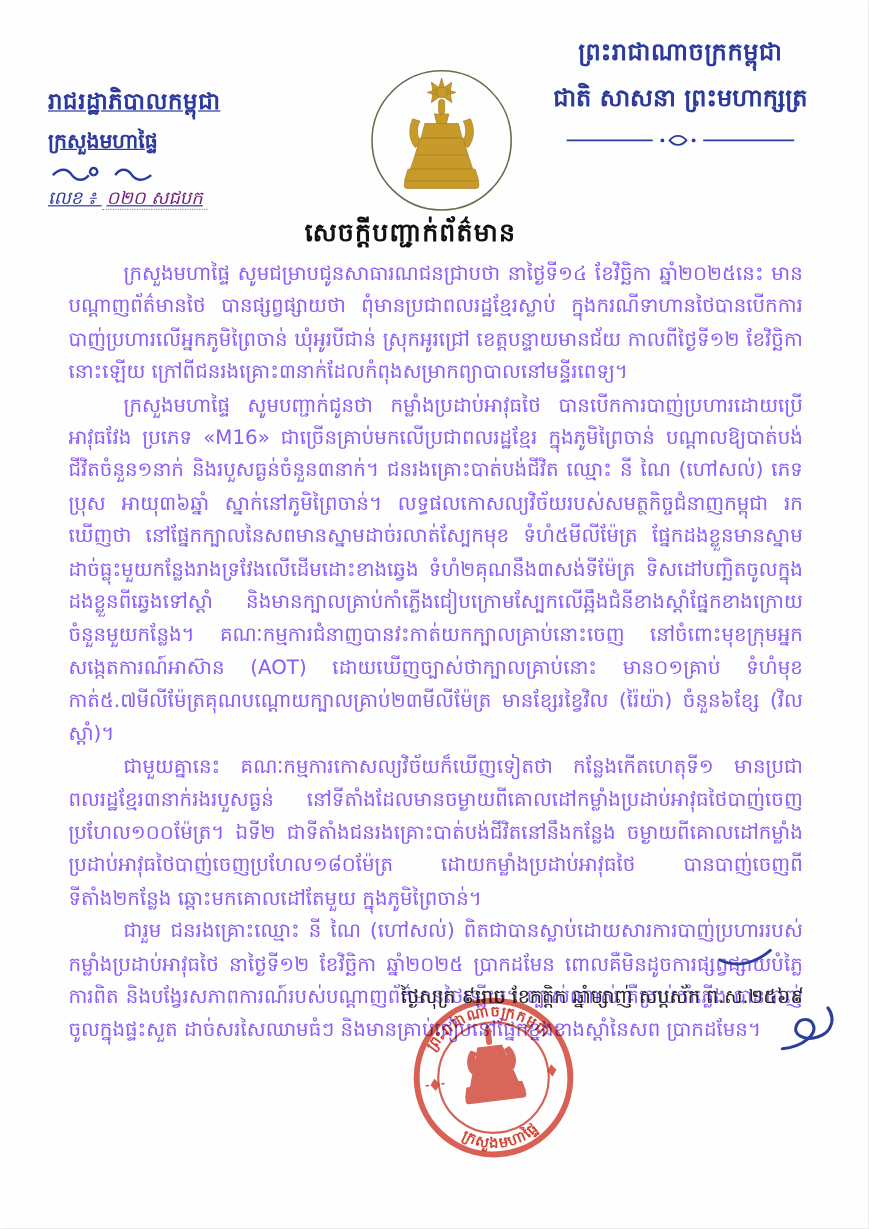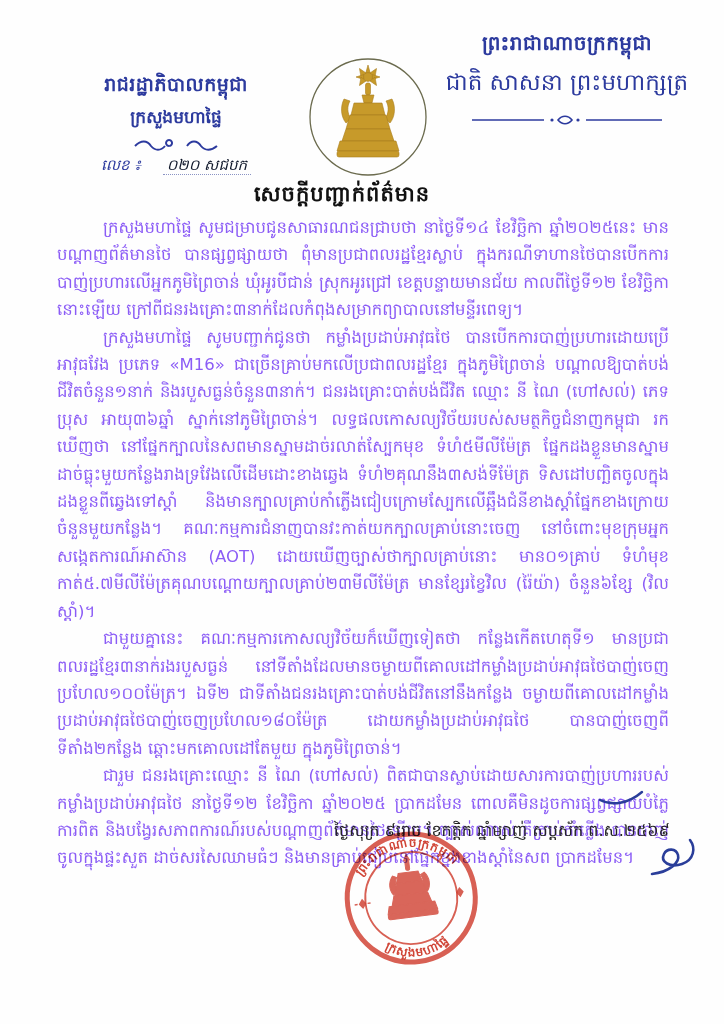--- a/index.html
+++ b/index.html
@@ -8,34 +8,34 @@
     width:724px;height:1024px;
     margin:0 auto;
     background:#fefefe;
     font-family:"DejaVu Sans","Liberation Sans",sans-serif;
     color:#2b2b2b;
     overflow:hidden;
     box-shadow:0 0 6px rgba(0,0,0,.25);
   }
   
   .hdr-left{
-    position:absolute;left:56px;top:72px;width:240px;
-    text-align:center;color:#2c3a9e;
+    position:absolute;left:40px;top:72px;width:240px;
+    color:#2c3a9e;text-decoration:underline;
   }
   .hdr-left .l1{font-size:19px;font-weight:bold;letter-spacing:.5px;}
   .hdr-left .l2{font-size:17px;font-weight:bold;margin-top:6px;}
   .hdr-left .orn{margin-top:6px;height:14px;}
   .hdr-left .num{margin-top:4px;font-size:15px;font-style:italic;color:#2c3a9e;}
-  .hdr-left .num .val{color:#0f172a;border-bottom:1px dotted #8a93c4;padding:0 4px;margin-left:17px;}
+  .hdr-left .num .val{color:#701a75;border-bottom:1px dotted #8a93c4;padding:0 4px;}
   .hdr-right{
     position:absolute;left:436px;top:30px;width:262px;
     text-align:center;color:#2c3a9e;
   }
   .hdr-right .l1{font-size:20px;font-weight:bold;letter-spacing:.5px;}
-  .hdr-right .l2{font-size:23px;font-weight:normal;margin-top:8px;}
+  .hdr-right .l2{font-size:20px;font-weight:bold;margin-top:8px;}
   .hdr-right .rule{margin:10px auto 0;width:190px;height:12px;}
   .emblem{position:absolute;left:306px;top:55px;width:124px;height:124px;}
   
   .doc-title{
     position:absolute;left:0;top:180px;width:684px;
     text-align:center;font-size:21px;font-weight:bold;color:#111;
     letter-spacing:1px;
   }
   
   .body-text{

